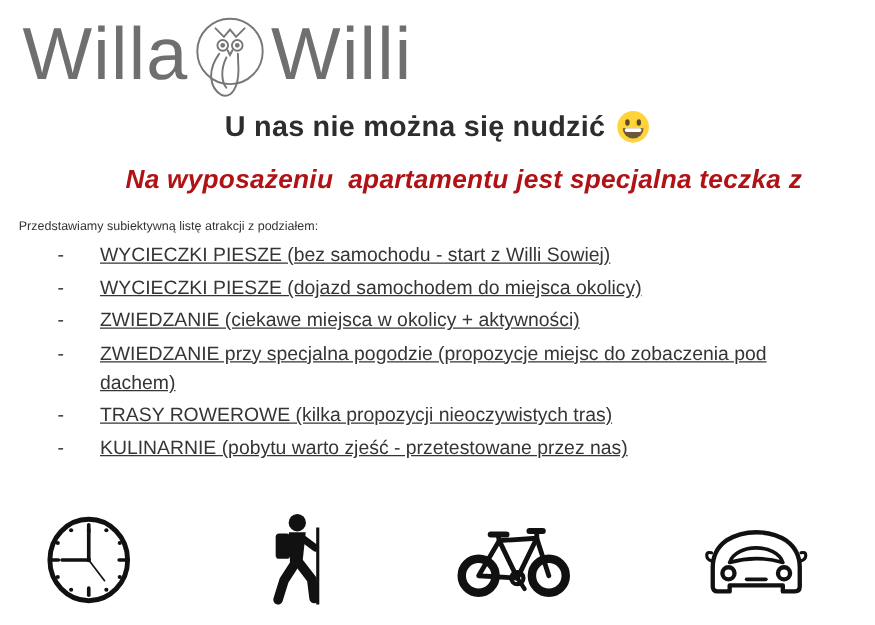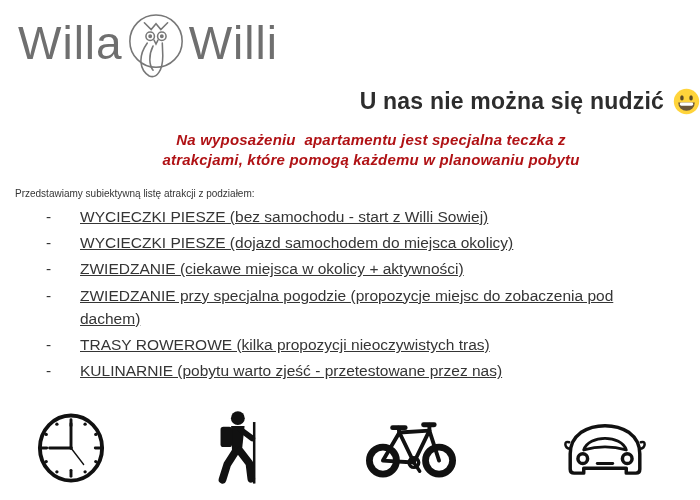--- a/index.html
+++ b/index.html
@@ -1,32 +1,32 @@
 <!DOCTYPE html>
 <html lang="pl"><head>
 <meta charset="utf-8">
 <style>
   * { margin:0; padding:0; box-sizing:border-box; }
   html,body { width:700px; height:500px; background:#ffffff; overflow:hidden;
     font-family:"Liberation Sans", sans-serif; }
 
   
   .logo-row { display:flex; align-items:center; margin:10px 0 0 18px; color:#6f6f6f; }
-  .logo-word { font-size:46px; font-weight:300; letter-spacing:1px; line-height:1; }
+  .logo-word { font-size:59px; font-weight:300; letter-spacing:1px; line-height:1; }
   .logo-owl { width:62px; height:66px; margin:0 2px; position:relative; top:2px; }
 
   
   .headline { margin-top:12px; text-align:center; font-size:23px; font-weight:bold;
-    color:#2d2d2d; letter-spacing:.2px; display:flex; justify-content:flex-end;
+    color:#2d2d2d; letter-spacing:.2px; display:flex; justify-content:center;
     align-items:center; gap:9px; }
   .emoji { width:27px; height:27px; display:inline-block; }
 
   
   .subtitle { margin-top:15px; text-align:center; font-weight:bold; font-style:italic;
-    font-size:15px; line-height:1.33; letter-spacing:.2px;padding-left:42px; }
+    font-size:21px; line-height:1.33; letter-spacing:.2px;padding-left:42px; }
   .subtitle .line { display:block; white-space:pre-wrap; }
 
   
   .intro { margin:18px 0 6px 15px; font-size:10px; color:#353535; }
   ul.attractions { list-style:none; margin-left:46px; width:625px; }
   ul.attractions li { display:flex; font-size:15.5px; color:#353535; line-height:1.5;
     margin-bottom:3px; }
   .li-marker { width:10px; flex:0 0 auto; color:#353535; }
   .li-gap { width:24px; flex:0 0 auto; }
   .li-text { flex:1 1 auto;text-decoration:underline; }
@@ -66,21 +66,20 @@
       <ellipse cx="8.6" cy="9.6" rx="1.7" ry="2.5" fill="#5c4a26"></ellipse>
       <ellipse cx="17.4" cy="9.6" rx="1.7" ry="2.5" fill="#5c4a26"></ellipse>
       <path d="M5 14 A 8 8 0 0 0 21 14 Z" fill="#6b573a"></path>
       <rect x="6.6" y="14" width="12.8" height="3" rx="1.4" fill="#ffffff"></rect>
     </svg>
   </span>
 </div>
 
 <div class="subtitle" style="color:#b01215;">
   <span class="line">Na wyposażeniu  apartamentu jest specjalna teczka z</span>
-  <span class="line">atrakcjami, które pomogą każdemu w planowaniu pobytu</span>
 </div>
 
 <div class="intro">Przedstawiamy subiektywną listę atrakcji z podziałem:</div>
 
 <ul class="attractions">
   <li>
     <span class="li-marker">-</span>
       <span class="li-gap"></span>
     <span class="li-text">WYCIECZKI PIESZE (bez samochodu - start z Willi Sowiej)</span>
   </li>

